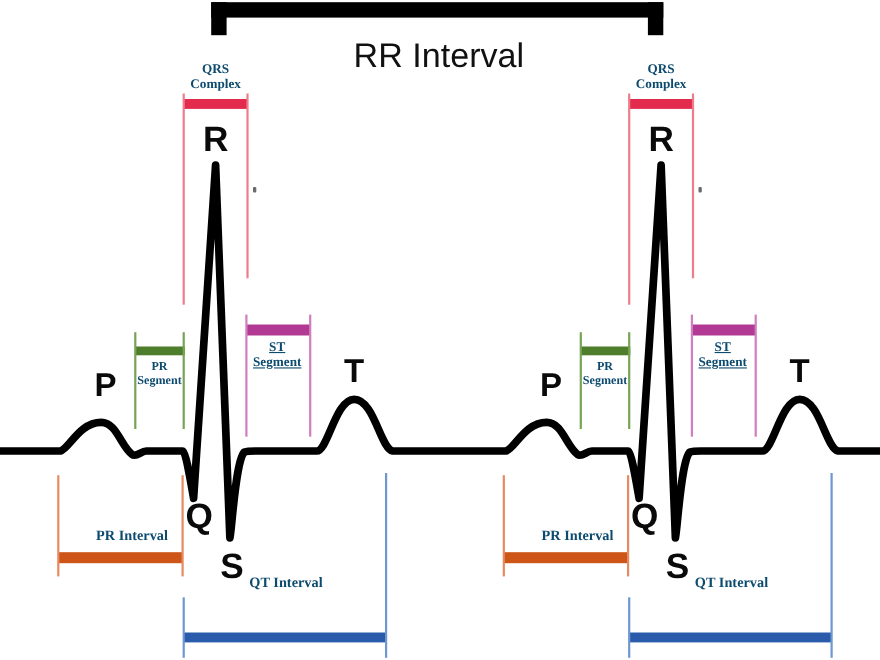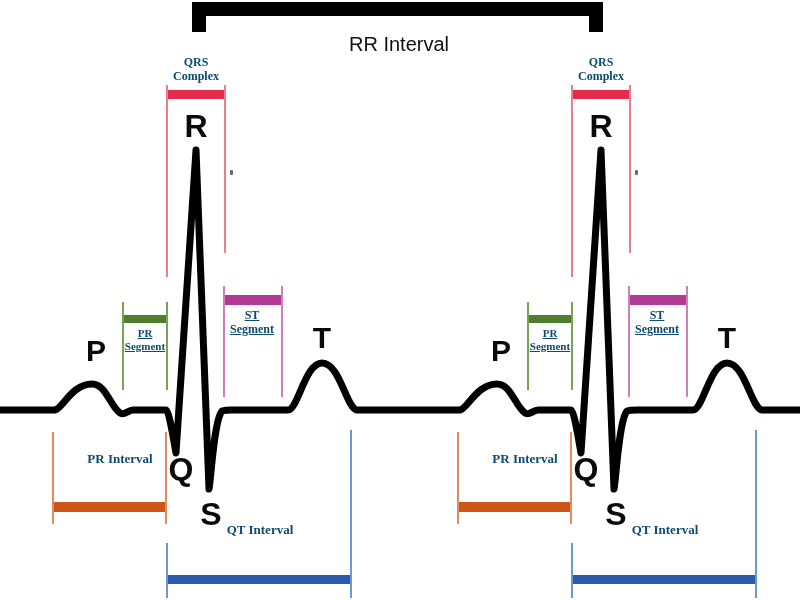--- a/index.html
+++ b/index.html
@@ -7,21 +7,21 @@
   #stage{position:relative;width:800px;height:600px;background:#ffffff;}
 
   
   #trace-svg{position:absolute;left:0;top:0;width:800px;height:600px;}
 
   
   .rr-bar{position:absolute;left:192px;top:2px;width:411px;height:14px;background:#000;}
   .rr-tick-l{position:absolute;left:192px;top:2px;width:14px;height:30px;background:#000;}
   .rr-tick-r{position:absolute;left:589px;top:2px;width:14px;height:30px;background:#000;}
   .rr-label{position:absolute;left:299px;top:33px;width:200px;text-align:center;
-            font-size:20px;color:#111;letter-spacing:0px;}
+            font-size:31px;color:#111;letter-spacing:0px;}
 
   
   .beat{position:absolute;top:0;left:0;width:380px;height:600px;}
   .beat.b2{left:405px;}
 
   
   .bar{position:absolute;}
   .qrs-bar{left:167px;top:90px;width:58px;height:9px;background:#e32b4e;}
   .prseg-bar{left:123px;top:315px;width:45px;height:8px;background:#4e7d2b;}
   .stseg-bar{left:224px;top:295px;width:58px;height:10px;background:#b23a94;}
@@ -43,23 +43,23 @@
   .stseg-vr{left:281px;top:286px;height:111px;}
   .print-vl{left:52px;top:432px;height:92px;}
   .print-vr{left:165px;top:432px;height:92px;}
   .qtint-vl{left:166px;top:543px;height:55px;}
   .qtint-vr{left:350px;top:430px;height:168px;}
 
   
   .ann{position:absolute;font-family:"Liberation Serif",serif;font-weight:bold;color:#0c4a6e;
        text-align:center;line-height:14px;}
   .qrs-lbl{left:164px;top:55px;width:64px;font-size:12px;}
-  .prseg-lbl{left:113px;top:327px;width:64px;font-size:11px;line-height:13px;text-decoration:underline;}
+  .prseg-lbl{left:113px;top:327px;width:64px;font-size:11px;line-height:13px;}
   .stseg-lbl{left:220px;top:308px;width:64px;font-size:12px;text-decoration:underline;}
-  .print-lbl{left:54px;top:452px;width:132px;font-size:13px;}
+  .print-lbl{left:54px;top:480px;width:132px;font-size:13px;}
   .qtint-lbl{left:204px;top:523px;width:112px;font-size:13px;}
 
   
   .wave{position:absolute;font-weight:bold;color:#0a0a0a;text-align:center;width:34px;}
   .w-r{left:179px;top:108px;font-size:32px;}
   .w-p{left:79px;top:334px;font-size:30px;}
   .w-t{left:305px;top:321px;font-size:30px;}
   .w-q{left:164px;top:451px;font-size:32px;}
   .w-s{left:194px;top:496px;font-size:32px;}
 

